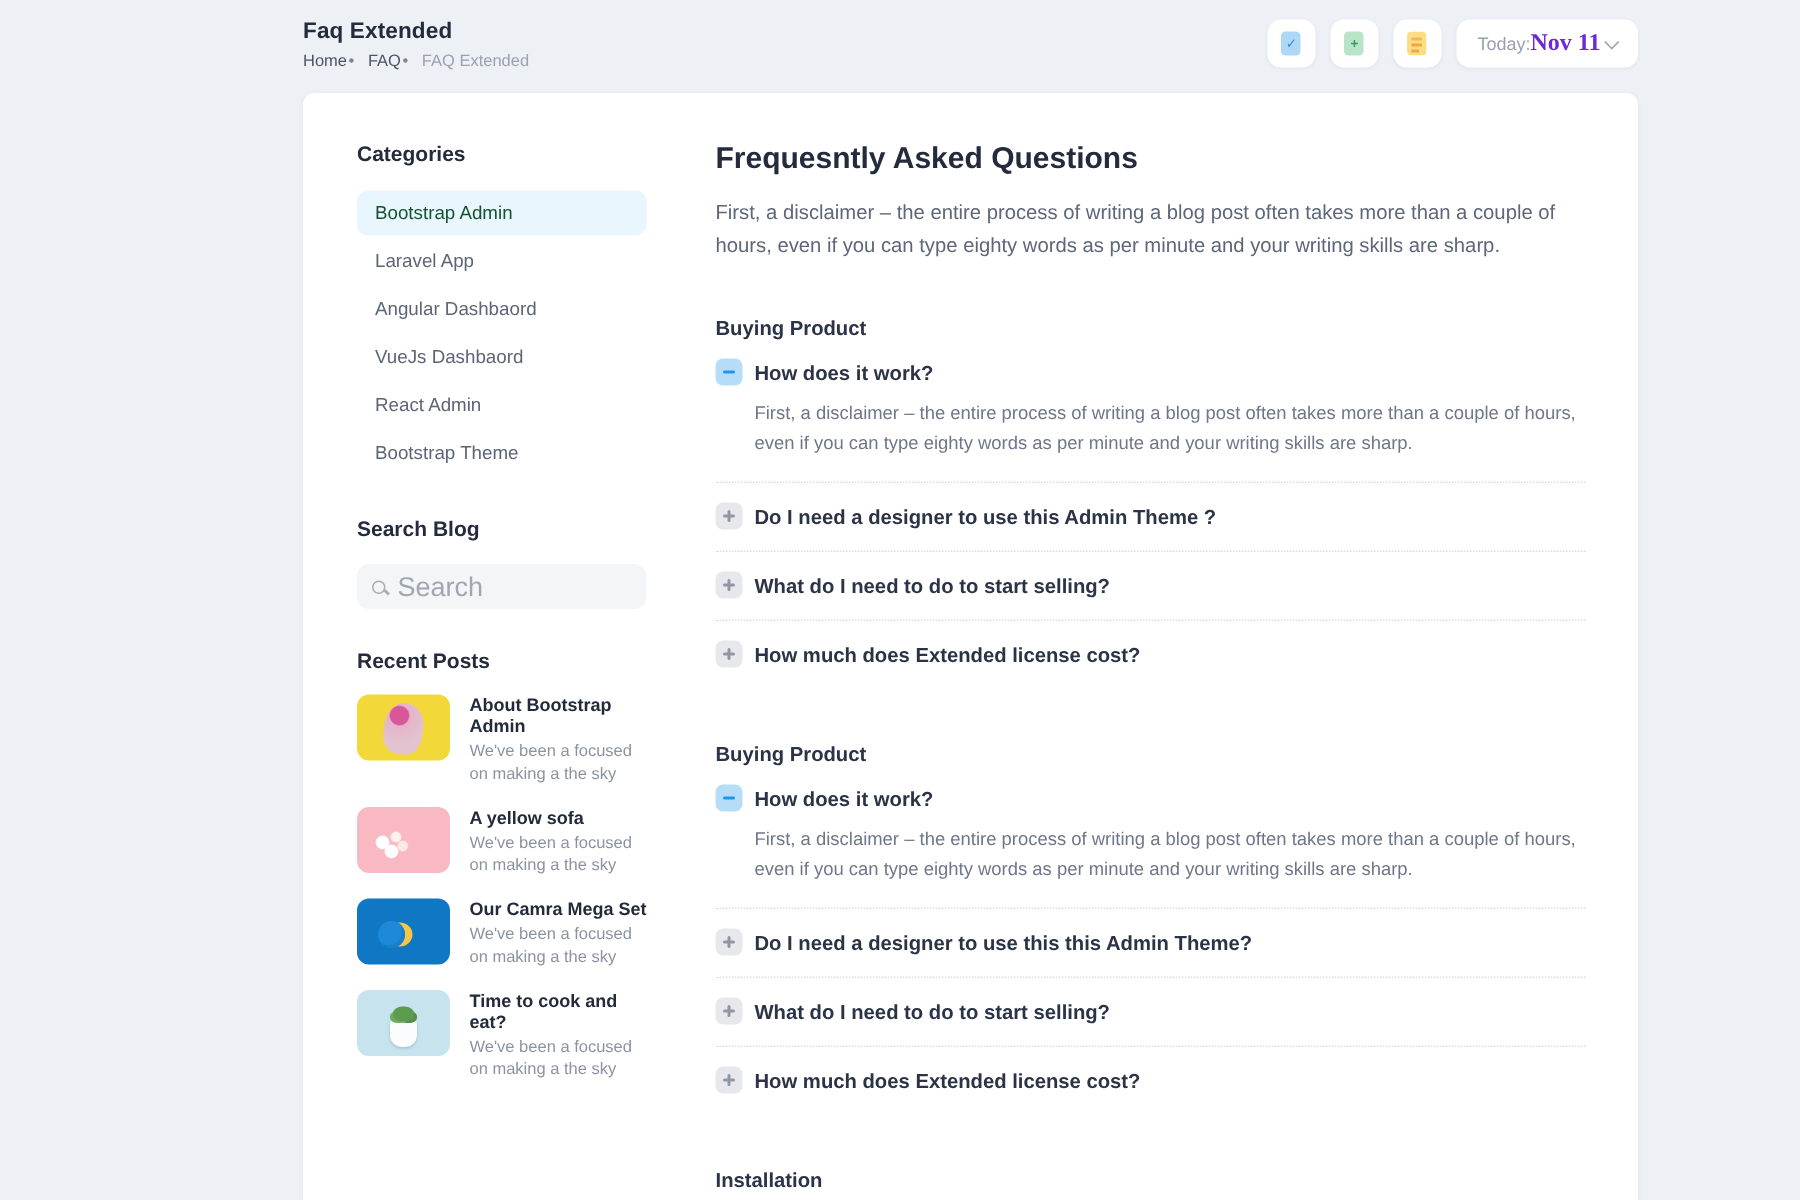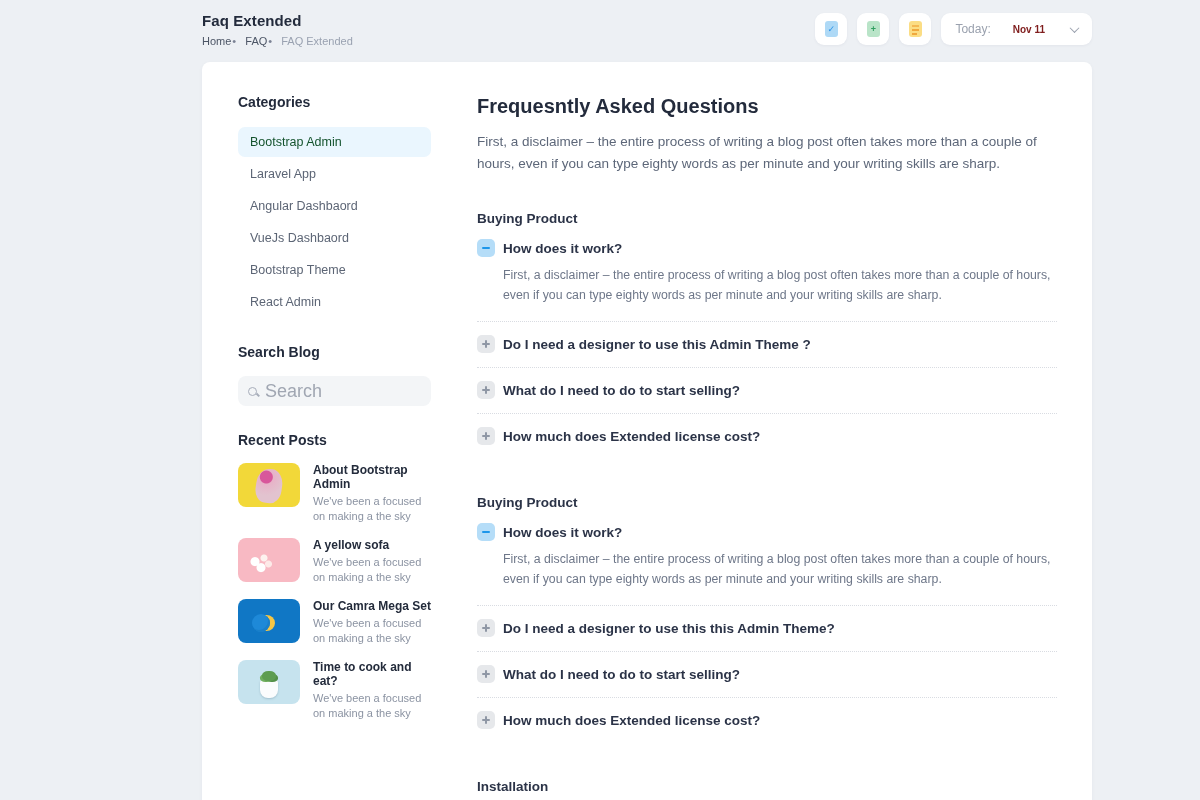--- a/index.html
+++ b/index.html
@@ -16,23 +16,23 @@
   .breadcrumb .crumb.last { color:#9aa2b1; }
 
   .top-actions { display:flex; align-items:center; gap:10px; margin-top:1px; }
   .icon-btn { width:32px; height:32px; background:#fff; border-radius:9px; display:flex; align-items:center; justify-content:center; box-shadow:0 1px 3px rgba(30,40,70,.05); cursor:pointer; }
   .doc { width:13px; height:16px; border-radius:3px; position:relative; display:flex; align-items:center; justify-content:center; font-size:9px; font-weight:bold; }
   .doc-check { background:#aed9f6; color:#2a93e8; }
   .doc-plus { background:#b9e4c8; color:#2f9e5f; }
   .doc-lines { background:#fbdd84;
     background-image:linear-gradient(#f0a83db0,#f0a83db0),linear-gradient(#f0a83d,#f0a83d),linear-gradient(#f0a83d,#f0a83d);
     background-size:7px 2px,7px 2px,5px 2px; background-position:3px 4px,3px 8px,3px 12px; background-repeat:no-repeat; }
-  .today-pill { height:32px; background:#fff; border-radius:9px; display:flex; align-items:center; padding:0 14px; gap:22px; box-shadow:0 1px 3px rgba(30,40,70,.05); cursor:pointer; }
+  .today-pill { height:32px; background:#fff; border-radius:9px; display:flex; align-items:center; padding:0 14px; gap:0; box-shadow:0 1px 3px rgba(30,40,70,.05); cursor:pointer; }
   .today-label { font-size:12px; color:#9aa1ae; }
-  .today-value { font-size:10px; font-weight:bold; color:#7f1d1d; }
+  .today-value { font-size:16px; font-weight:bold; color:#6d28d9;font-family:Liberation Serif, serif; }
   .chev { width:7px; height:7px; border-right:1.6px solid #9aa1ae; border-bottom:1.6px solid #9aa1ae; transform:rotate(45deg) translate(-1px,-1px); margin-left:4px; }
 
   
   .card { position:absolute; left:155px; top:62px; width:890px; height:780px; background:#fff; border-radius:8px; display:flex; box-shadow:0 1px 4px rgba(30,40,70,.04); }
   .sidebar { width:229px; padding:32px 0 0 36px; flex-shrink:0; }
   .side-heading { font-size:14px; font-weight:bold; color:#232b3c; }
 
   .cat-list { margin-top:17px; }
   .cat-item { font-size:12.5px; color:#5c6575; padding:8px 12px; border-radius:7px; margin-bottom:2px; cursor:pointer; }
   .cat-item.active { background:#eaf6fe; color:#14532d; }
@@ -121,22 +121,22 @@
 
   <div class="card">
 
     <div class="sidebar">
       <div class="side-heading">Categories</div>
       <div class="cat-list">
         <div class="cat-item active">Bootstrap Admin</div>
         <div class="cat-item">Laravel App</div>
         <div class="cat-item">Angular Dashbaord</div>
         <div class="cat-item">VueJs Dashbaord</div>
+        <div class="cat-item">React Admin</div>
         <div class="cat-item">Bootstrap Theme</div>
-        <div class="cat-item">React Admin</div>
       </div>
 
       <div class="search-block">
         <div class="side-heading">Search Blog</div>
         <div class="search-box">
           <span class="mag"></span>
           <input class="search-input" type="text" placeholder="Search" style="">
         </div>
       </div>
 

